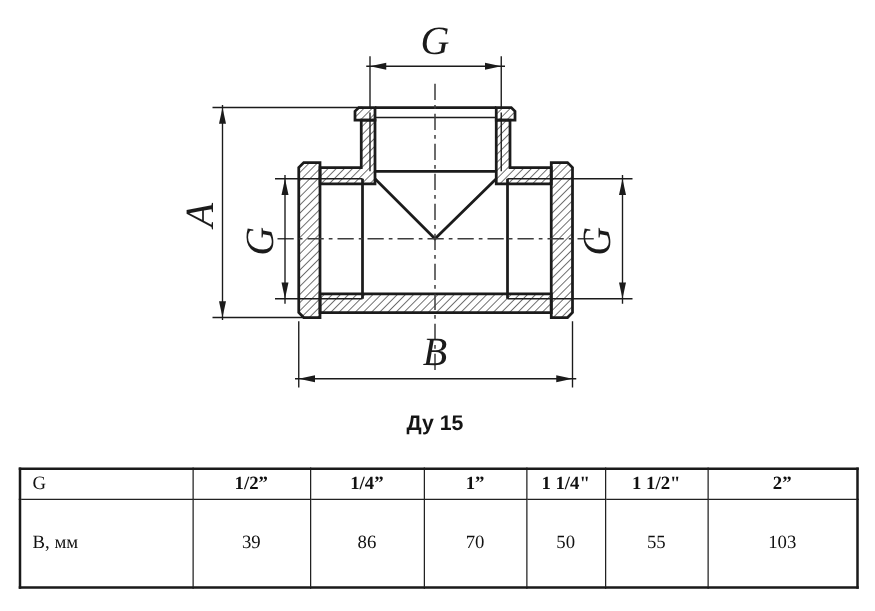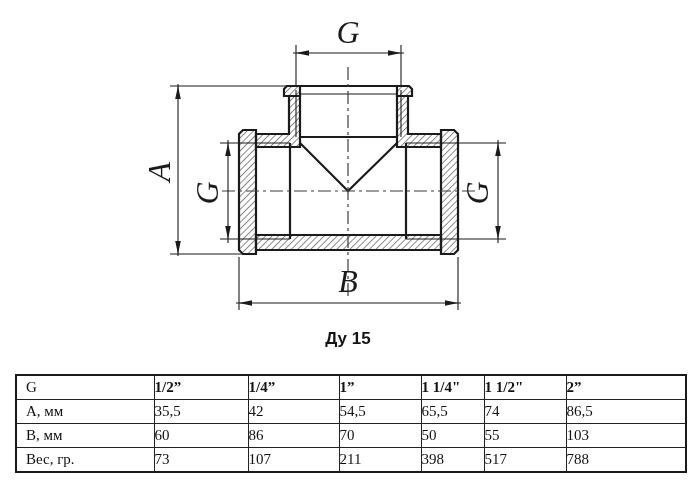--- a/index.html
+++ b/index.html
@@ -9,21 +9,21 @@
   }
   #drawing-svg{position:absolute;left:0;top:0;}
   .dim-label{font-family:"Liberation Serif", serif;font-style:italic;font-size:32px;fill:#1b1b1b;}
   .caption{font-family:"Liberation Sans", sans-serif;font-weight:bold;font-size:17px;fill:#141414;}
   #spec-table{
     position:absolute;left:15px;top:374px;width:670px;height:97px;
     border-collapse:collapse;table-layout:fixed;
     font-family:"Liberation Serif", serif;font-size:15px;color:#111;
   }
   #spec-table td,#spec-table th{
-    border:1.6px solid #222;padding:0 0 0 0;text-align:left;vertical-align:middle;
+    border:1.6px solid #222;padding:0 0 0 0;text-align:center;vertical-align:middle;
     font-weight:normal;height:23px;overflow:hidden;white-space:nowrap;
   }
   #spec-table{border:2.4px solid #1a1a1a;}
   #spec-table .rowlabel{text-align:left;padding-left:9px;}
   #spec-table thead th.val{font-weight:bold;}
 </style>
 </head>
 <body>
 
 <div id="stage">
@@ -121,41 +121,23 @@
         <th class="val">1/2”</th>
         <th class="val">1/4”</th>
         <th class="val">1”</th>
         <th class="val">1 1/4"</th>
         <th class="val">1 1/2"</th>
         <th class="val">2”</th>
       </tr>
     </thead>
     <tbody>
       <tr>
-        <td class="rowlabel">А, мм</td>
-        <td>35,5</td>
-        <td>42</td>
-        <td>54,5</td>
-        <td>65,5</td>
-        <td>74</td>
-        <td>86,5</td>
-      </tr>
-      <tr>
         <td class="rowlabel">В, мм</td>
-        <td>60</td>
+        <td>39</td>
         <td>86</td>
         <td>70</td>
         <td>50</td>
         <td>55</td>
         <td>103</td>
       </tr>
-      <tr>
-        <td class="rowlabel">Вес, гр.</td>
-        <td>73</td>
-        <td>107</td>
-        <td>211</td>
-        <td>398</td>
-        <td>517</td>
-        <td>788</td>
-      </tr>
     </tbody>
   </table>
 </div>
 
 </body></html>

